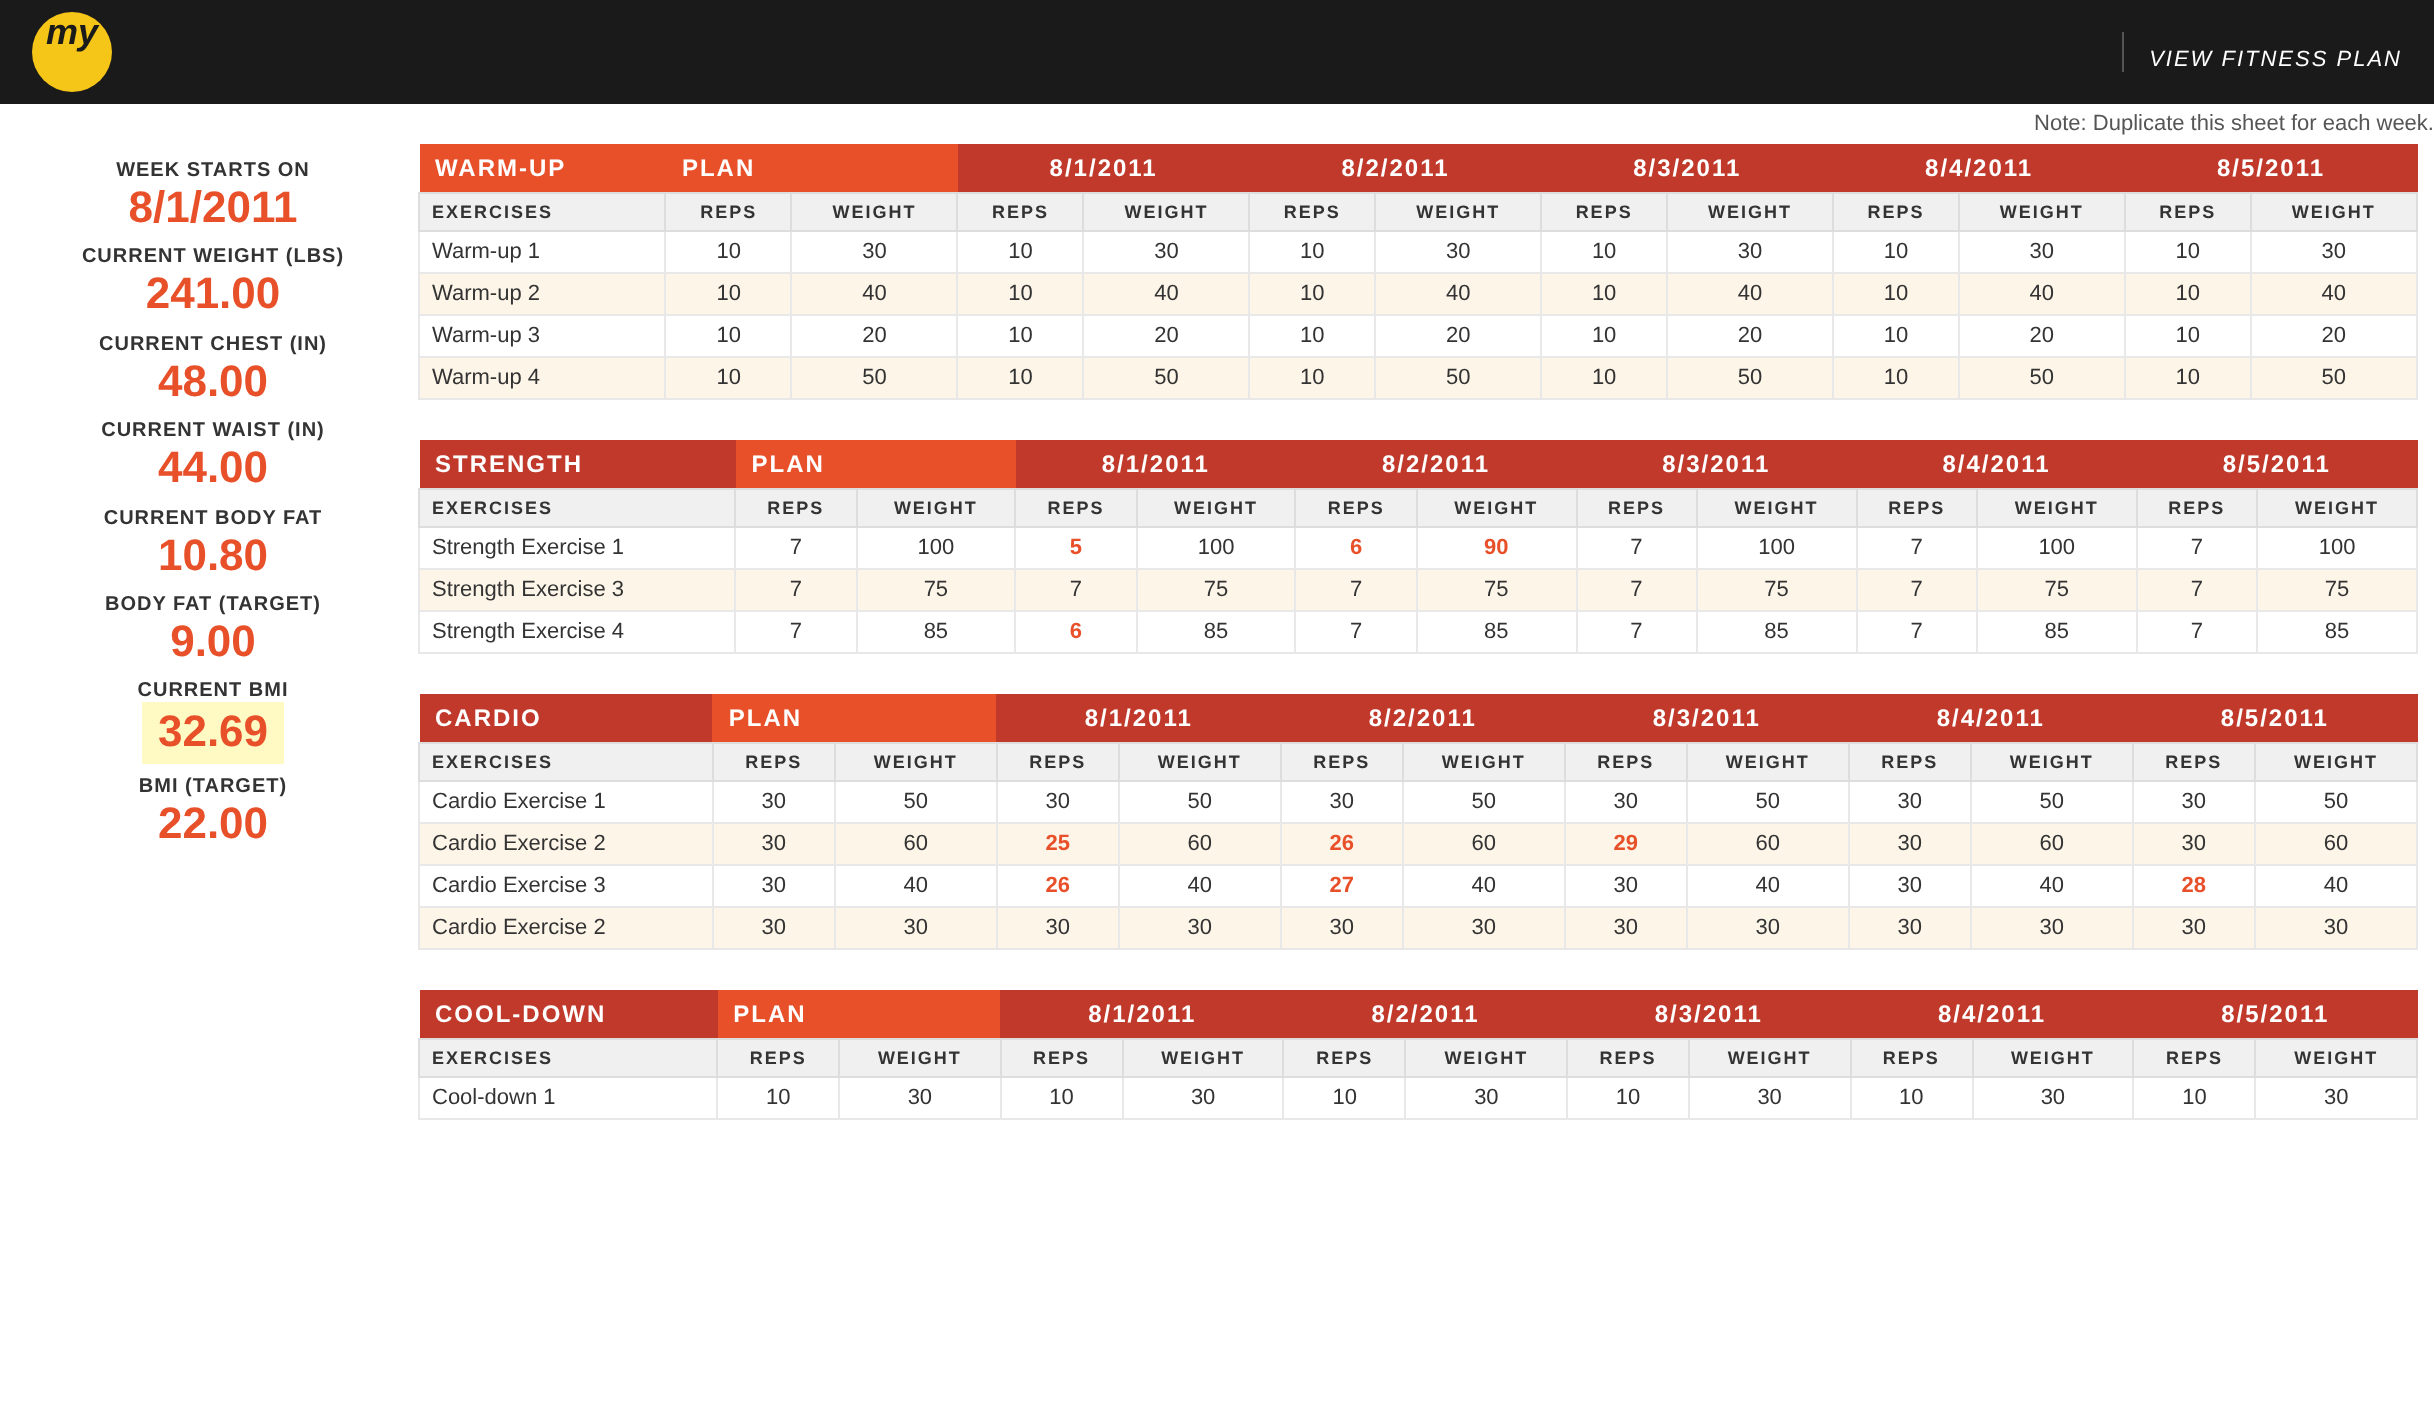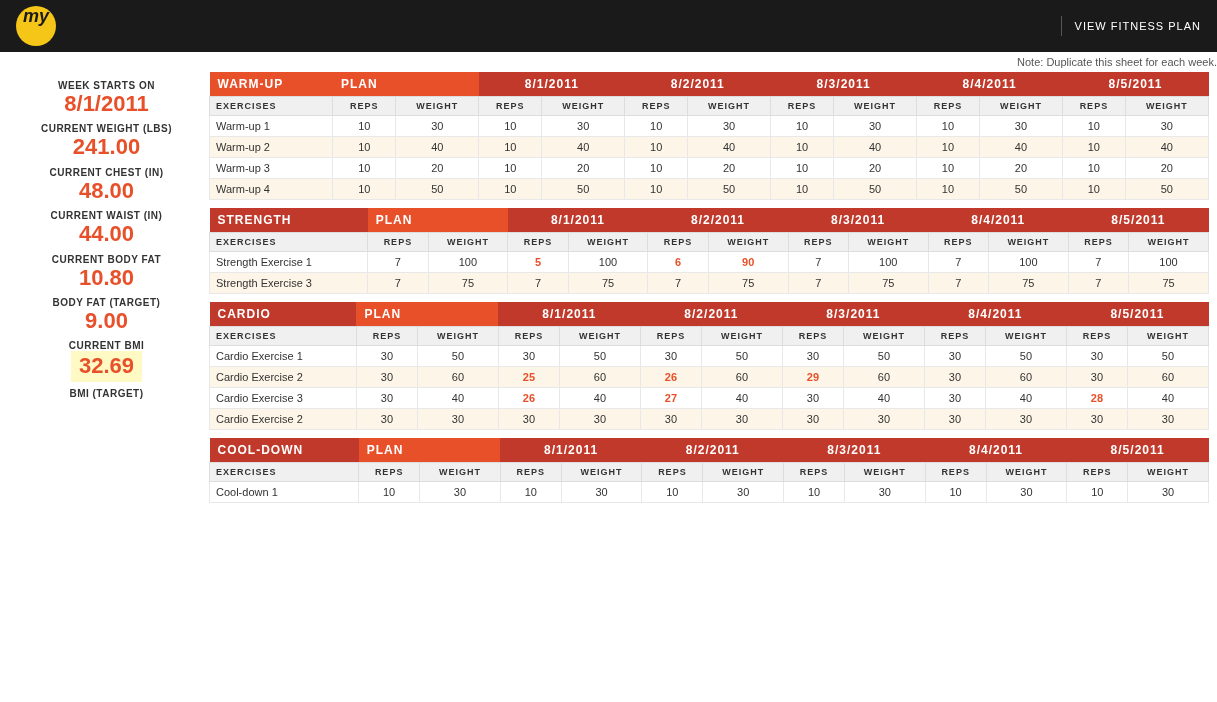--- a/index.html
+++ b/index.html
@@ -28,22 +28,23 @@
     .header-title {
       font-size: 20px;
       font-weight: bold;
       letter-spacing: 2px;
       color: #fff;
     }
     .header-right {
       position: absolute;
       right: 16px;
       display: flex;
-      align-items: center;
+      align-items: flex-end;
       gap: 13px;
+      font-style: italic;
     }
     .header-divider {
       width: 1px; height: 20px;
       background: #555;
     }
     .view-plan-link {
       font-size: 11px;
       letter-spacing: 1px;
       color: #fff;
       text-transform: uppercase;
@@ -100,21 +101,21 @@
 
     
     .content {
       flex: 1;
       padding: 0 8px 8px 4px;
       overflow-x: auto;
     }
 
     
     .section {
-      margin-bottom: 8px;
+      margin-bottom: 20px;
     }
 
     table {
       border-collapse: collapse;
       width: 100%;
       font-size: 11px;
     }
 
     
     .section-header-row td {
@@ -228,20 +229,21 @@
     <div class="sidebar-item">
       <span class="sidebar-label">BODY FAT (TARGET)</span>
       <span class="sidebar-value">9.00</span>
     </div>
     <div class="sidebar-item">
       <span class="sidebar-label">CURRENT BMI</span>
       <span class="sidebar-value yellow-bg">32.69</span>
     </div>
     <div class="sidebar-item">
       <span class="sidebar-label">BMI (TARGET)</span>
+      <span class="sidebar-value">22.00</span>
     </div>
   </div>
 
   <div class="content">
 
     <div class="section">
       <table>
         <tbody>
           <tr class="section-header-row">
             <td>WARM-UP</td>
@@ -382,20 +384,35 @@
               <td>75</td>
               <td>7</td>
               <td>75</td>
               <td>7</td>
               <td>75</td>
               <td>7</td>
               <td>75</td>
               <td>7</td>
               <td>75</td>
             </tr>
+            <tr class="data-row">
+              <td>Strength Exercise 4</td>
+              <td>7</td>
+              <td>85</td>
+              <td class="red-val">6</td>
+              <td>85</td>
+              <td>7</td>
+              <td>85</td>
+              <td>7</td>
+              <td>85</td>
+              <td>7</td>
+              <td>85</td>
+              <td>7</td>
+              <td>85</td>
+            </tr>
           </tbody>
       </table>
     </div>
 
     <div class="section">
       <table>
         <tbody>
           <tr class="section-header-row cardio-header">
             <td>CARDIO</td>
             <td colspan="2" class="plan-header">PLAN</td>

